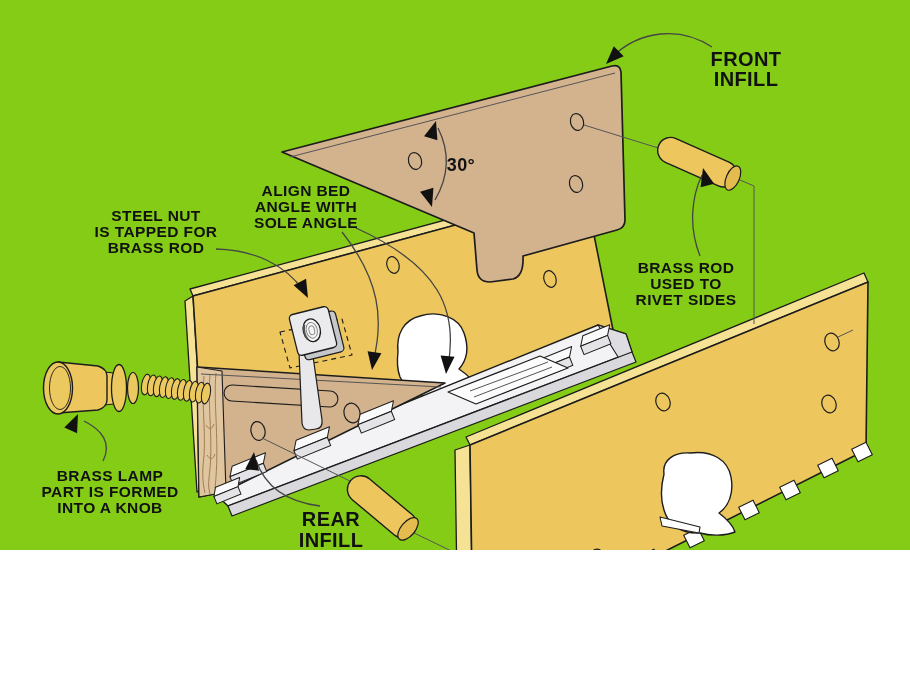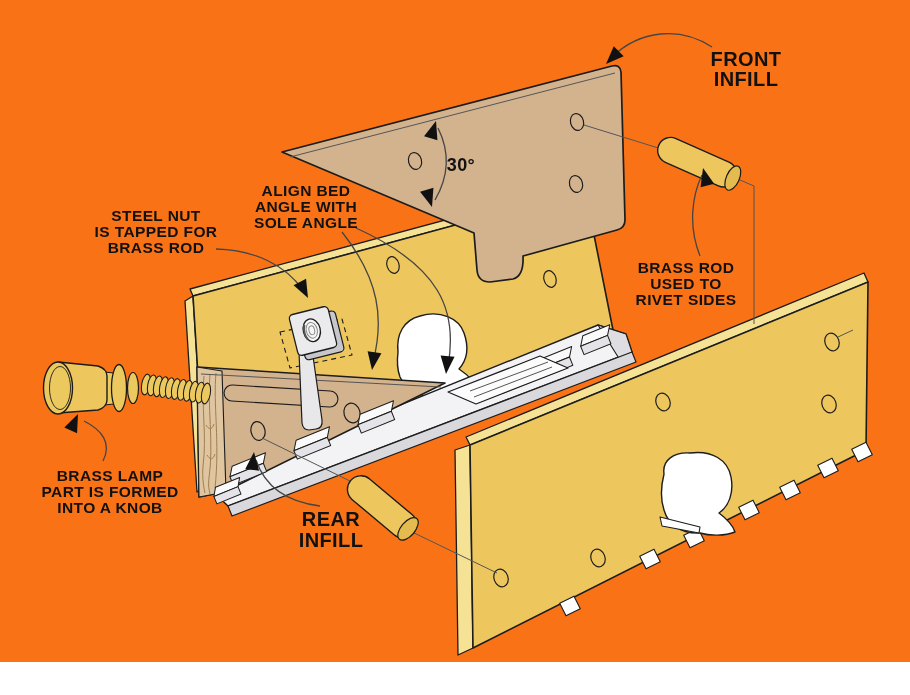--- a/index.html
+++ b/index.html
@@ -1,16 +1,16 @@
 <!DOCTYPE html>
 <html><head>
 <meta charset="utf-8">
 <style>
   html,body{margin:0;padding:0;background:#ffffff;}
-  .stage{position:relative;width:910px;height:662px;background:#f97316;overflow:hidden;
+  .stage{position:relative;width:910px;height:550px;background:#84cc16;overflow:hidden;
          font-family:"Liberation Sans", sans-serif;}
   svg{display:block}
   .lbl{font-family:"Liberation Sans", sans-serif;font-weight:bold;fill:#111;
        letter-spacing:0.4px;}
   .lbl-sm{font-size:15.5px;}
   .lbl-lg{font-size:20px;}
   .lbl-md{font-size:18px;}
   .outline{stroke:#1c1c1c;stroke-linejoin:round;}
   .leader{fill:none;stroke:#454545;stroke-width:1.3;}
   .thin{fill:none;stroke:#555;stroke-width:1;}

